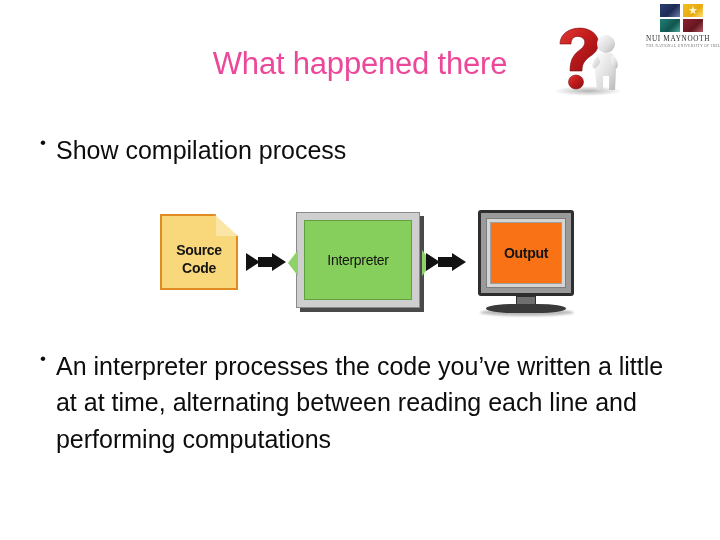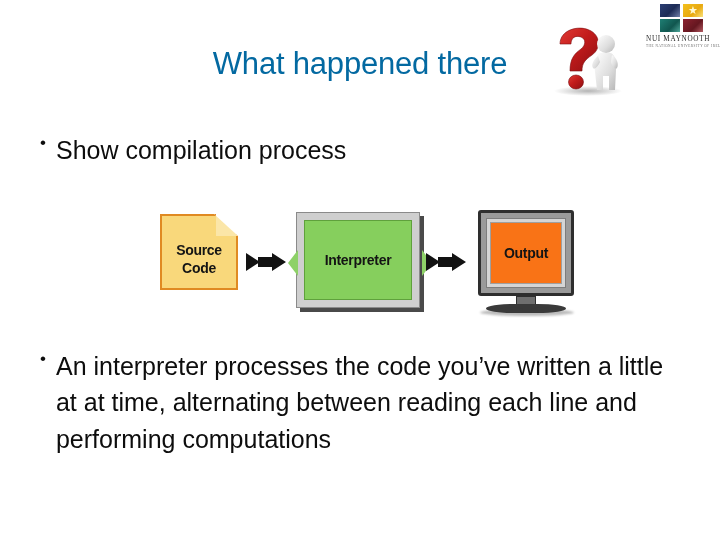--- a/index.html
+++ b/index.html
@@ -73,21 +73,21 @@
   }
 
   
   .title {
     position: absolute;
     left: 0;
     top: 46px;
     width: 720px;
     text-align: center;
     font-size: 31px;
-    color: #0369a1;
+    color: #ec4899;
     letter-spacing: -0.2px;
     white-space: nowrap;
   }
   .qmark-art {
     position: absolute;
     left: 548px;
     top: 24px;
     width: 84px;
     height: 72px;
   }
@@ -214,21 +214,21 @@
     bottom: 7px;
     background: #86cf5d;
     border: 1px solid #5fa13c;
     box-sizing: border-box;
     display: flex;
     align-items: center;
     justify-content: center;
   }
   .interp-label {
     font-size: 14px;
-    font-weight: bold;
+    font-weight: normal;
     color: #141414;
     letter-spacing: -0.3px;
   }
   .tab {
     position: absolute;
     top: 38px;
     width: 10px;
     height: 26px;
     background: #8ed168;
     border: 1px solid #5fa13c;

